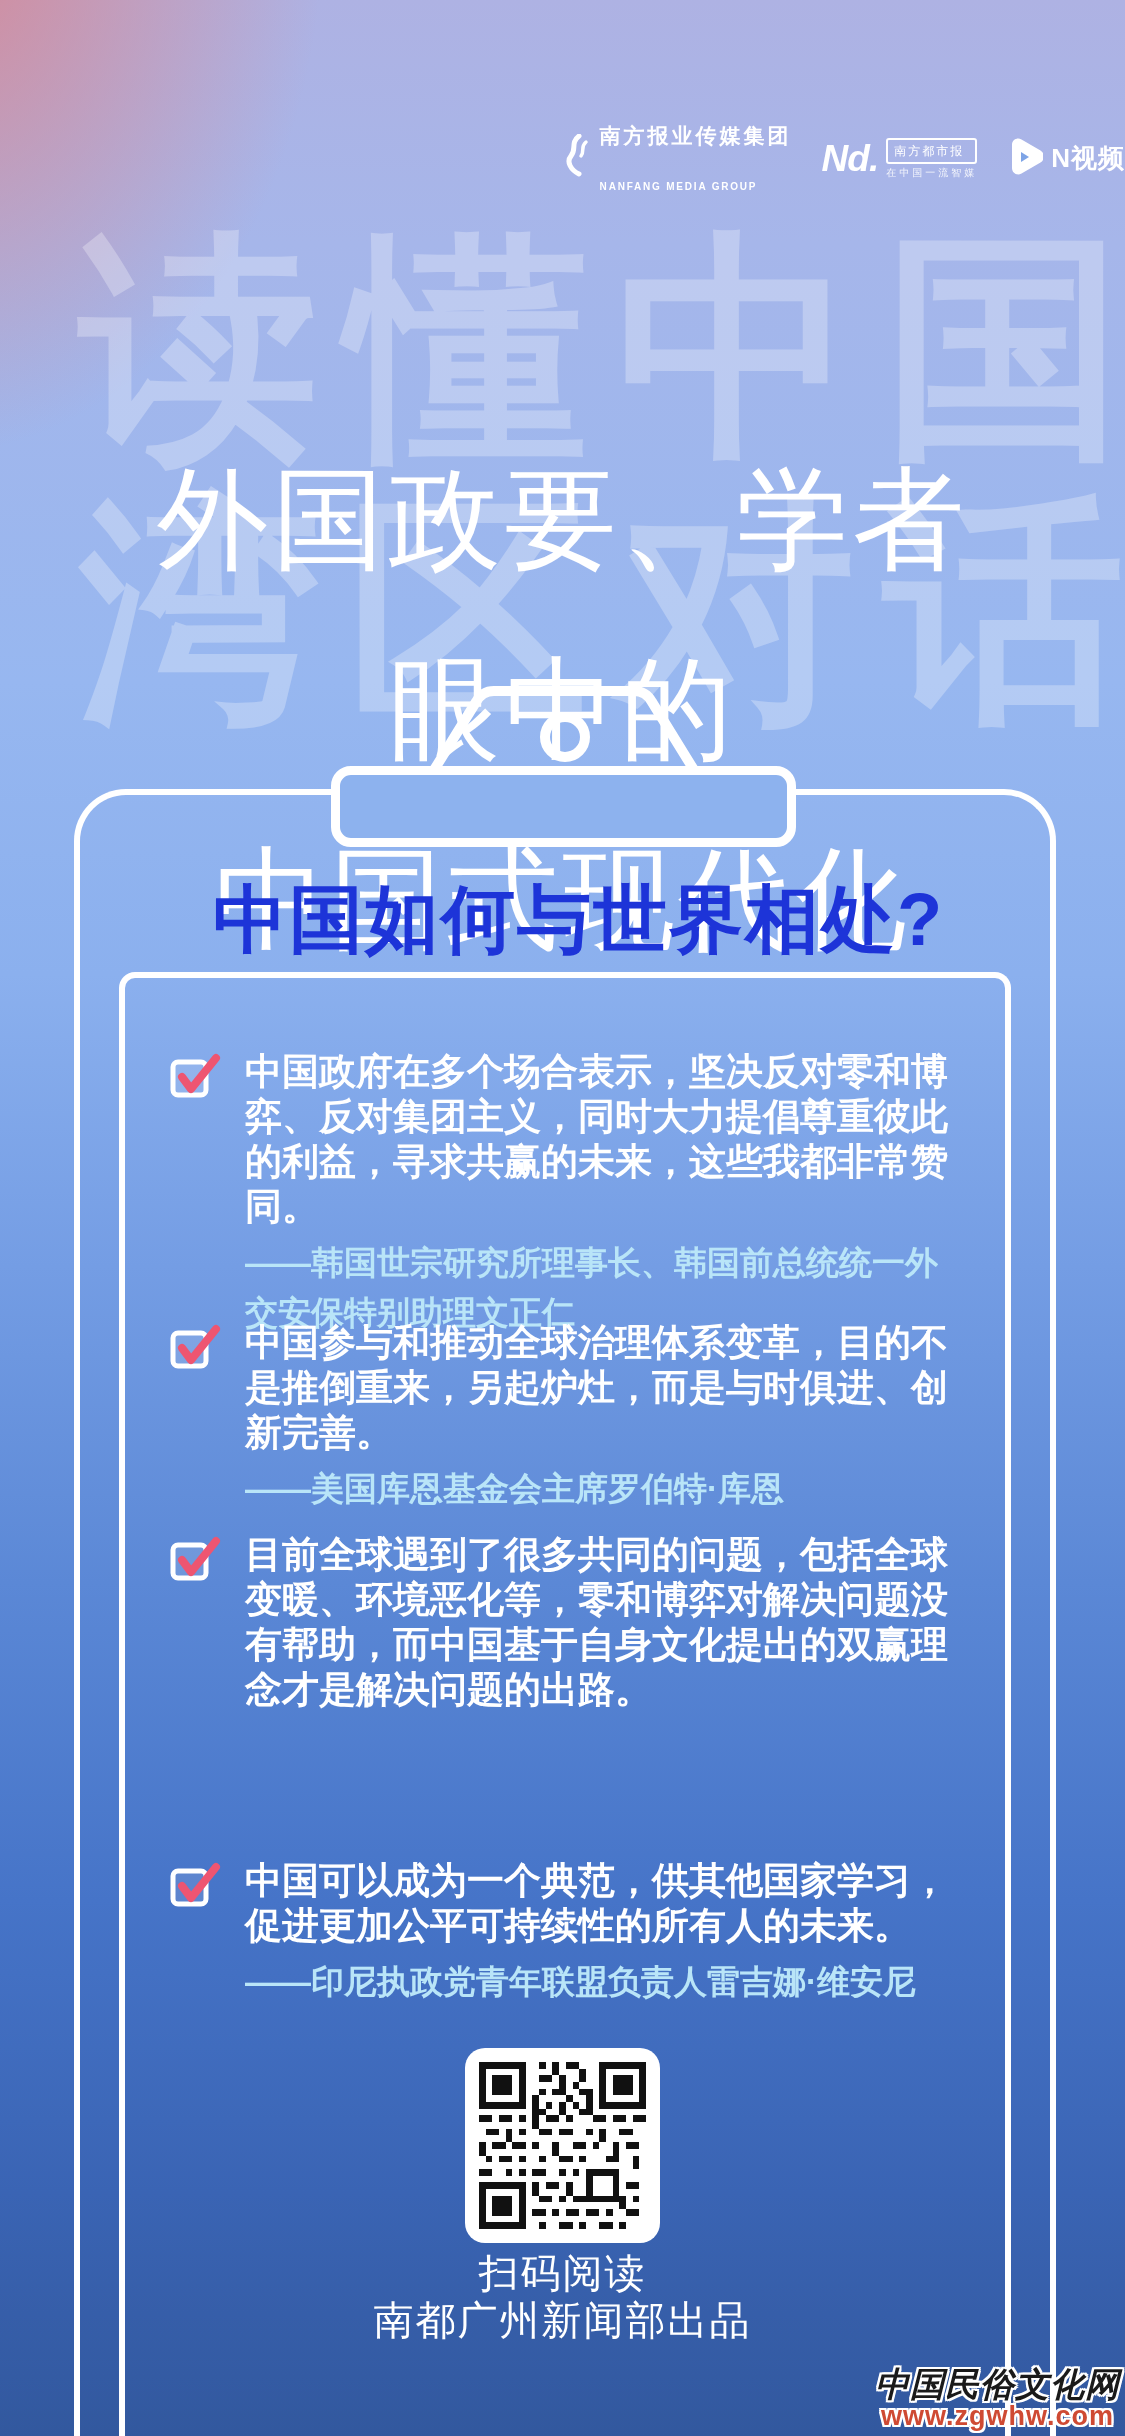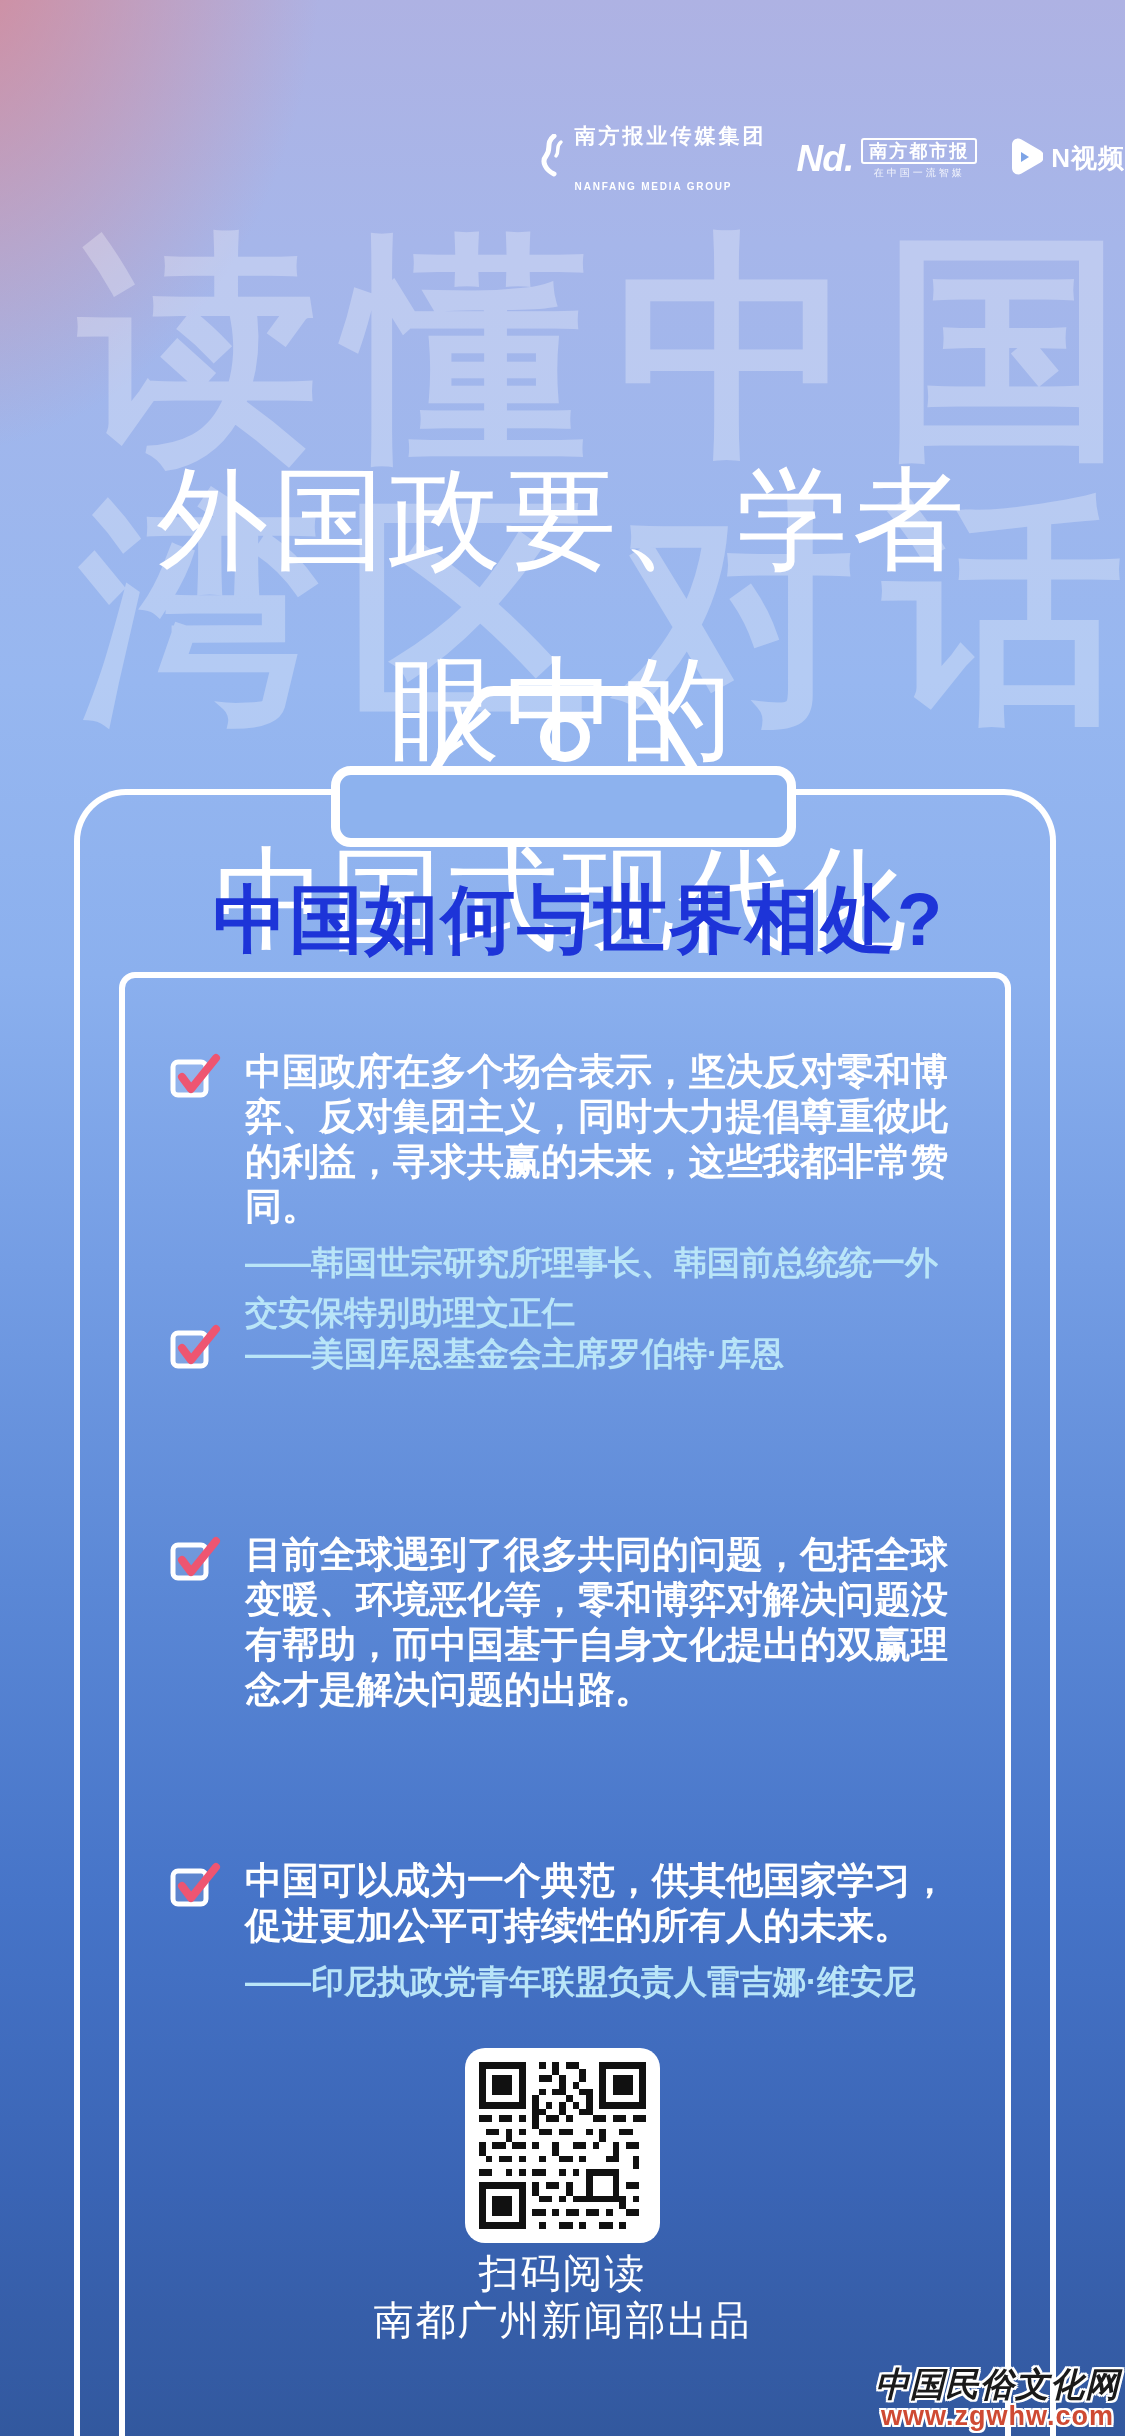--- a/index.html
+++ b/index.html
@@ -14,21 +14,21 @@
   .wm{position:absolute;left:80px;white-space:nowrap;font-weight:900;
       font-size:240px;line-height:240px;letter-spacing:28px;color:rgba(255,255,255,.28);}
   .wm.r1{top:228px;}
   .wm.r2{top:492px;}
   
   .logos{position:absolute;top:124px;left:0;width:100%;display:flex;justify-content:flex-end;align-items:center;gap:30px;color:#fff;}
   .logo{display:flex;align-items:center;gap:8px;}
   .lg-cn{font-size:21px;font-weight:900;letter-spacing:3px;line-height:24px;}
   .lg-en{font-size:10px;font-weight:700;letter-spacing:1.8px;line-height:13px;margin-top:32px;}
   .nd-script{font-size:37px;font-weight:900;font-style:italic;letter-spacing:-1px;}
-  .nd-box{border:2px solid #fff;border-radius:3px;padding:1px 6px;font-size:18px;font-weight:700;letter-spacing:2px;line-height:20px;}
+  .nd-box{border:2px solid #fff;border-radius:3px;padding:1px 6px;font-size:12px;font-weight:400;letter-spacing:2px;line-height:20px;}
   .nd-slogan{font-size:10px;letter-spacing:3px;opacity:.85;margin-top:2px;text-align:center;}
   .nv-label{font-size:26px;font-weight:900;letter-spacing:1px;}
   
   .title{position:absolute;top:425px;left:0;width:100%;text-align:center;color:#fff;
          font-weight:400;font-size:112px;line-height:190px;letter-spacing:4px;}
   
   .card{position:absolute;left:74px;top:789px;width:982px;height:1700px;box-sizing:border-box;
         border:6px solid #fff;border-bottom:none;border-radius:52px 52px 0 0;}
   .clip-bar{position:absolute;left:331px;top:766px;width:465px;height:81px;box-sizing:border-box;
         border:9px solid #fff;border-radius:20px;background:#8db2ee;}
@@ -125,20 +125,21 @@
     <div class="attrib">——韩国世宗研究所理事长、韩国前总统统一外交安保特别助理文正仁</div>
   </div>
 
   <div class="bullet b2">
     <span class="check">
       <svg width="54" height="50" viewBox="0 0 54 50" fill="none">
         <rect x="3" y="11" width="33" height="33" rx="5" stroke="#fff" stroke-width="5" fill="rgba(255,255,255,0.12)"></rect>
         <path d="M12 26 L21 38 L46 7" stroke="#ee5571" stroke-width="8" stroke-linecap="round" stroke-linejoin="round"></path>
       </svg>
     </span>
+    <div class="quote">中国参与和推动全球治理体系变革，目的不是推倒重来，另起炉灶，而是与时俱进、创新完善。</div>
     <div class="attrib">——美国库恩基金会主席罗伯特·库恩</div>
   </div>
 
   <div class="bullet b3">
     <span class="check">
       <svg width="54" height="50" viewBox="0 0 54 50" fill="none">
         <rect x="3" y="11" width="33" height="33" rx="5" stroke="#fff" stroke-width="5" fill="rgba(255,255,255,0.12)"></rect>
         <path d="M12 26 L21 38 L46 7" stroke="#ee5571" stroke-width="8" stroke-linecap="round" stroke-linejoin="round"></path>
       </svg>
     </span>

